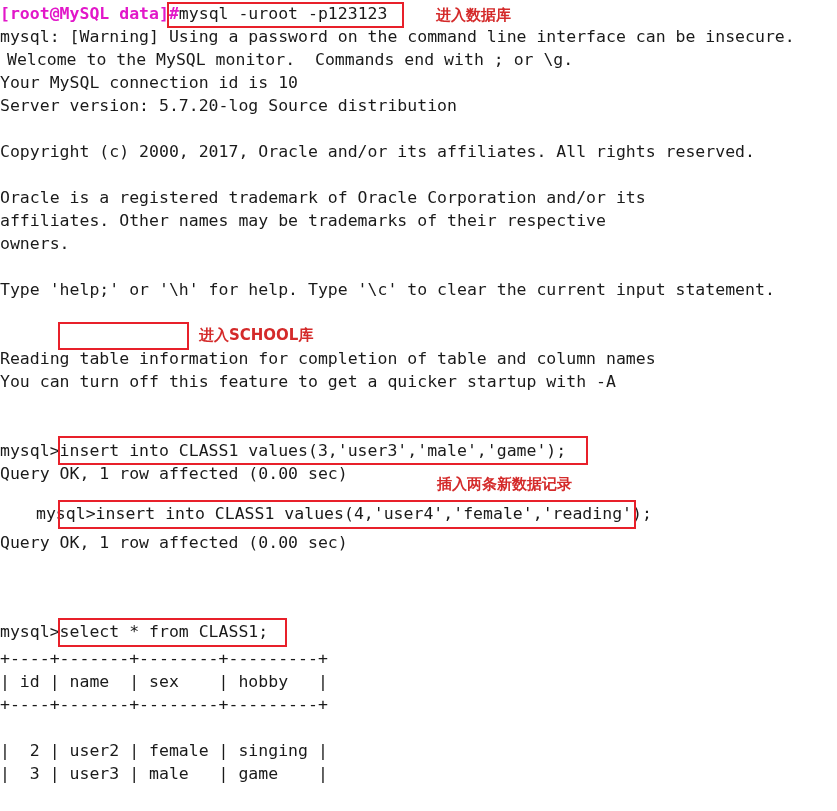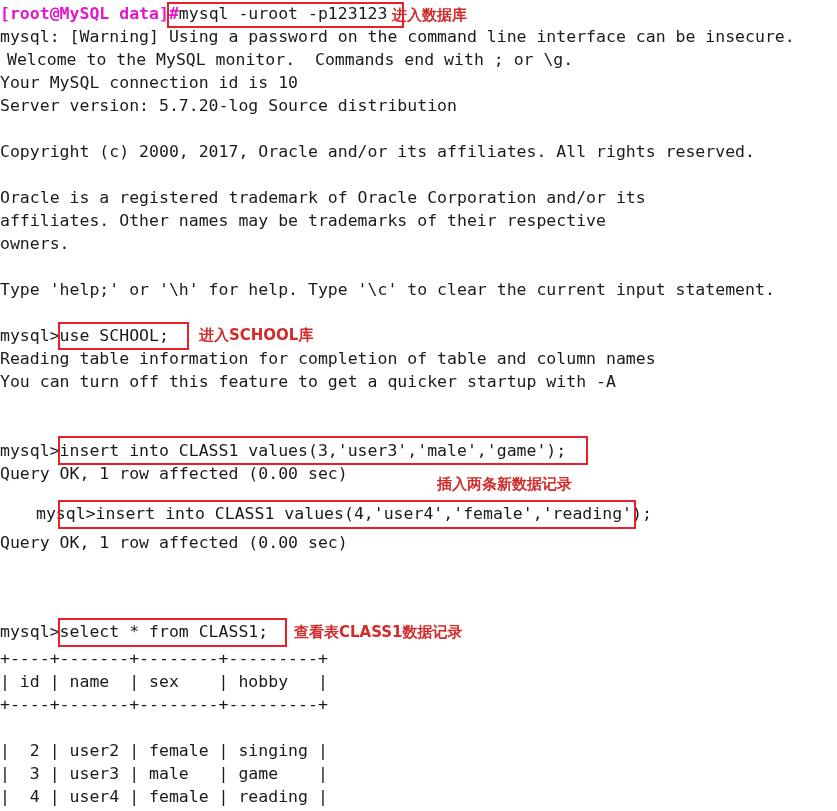--- a/index.html
+++ b/index.html
@@ -84,21 +84,20 @@
   <div class="line" style="top:117px;"></div>
   <div class="line" style="top:140px;">Copyright (c) 2000, 2017, Oracle and/or its affiliates. All rights reserved.</div>
   <div class="line" style="top:163px;"></div>
   <div class="line" style="top:186px;">Oracle is a registered trademark of Oracle Corporation and/or its</div>
   <div class="line" style="top:209px;">affiliates. Other names may be trademarks of their respective</div>
   <div class="line" style="top:232px;">owners.</div>
   <div class="line" style="top:255px;"></div>
   <div class="line" style="top:278px;">Type 'help;' or '\h' for help. Type '\c' to clear the current input statement.</div>
   <div class="line" style="top:301px;"></div>
 
-  <div class="line" style="top:324px;"><span class="prompt-host" style="color:#1a1a1a;font-weight:normal;">mysql&gt;</span><span class="cmd">use SCHOOL;</span></div>
 
   <div class="line" style="top:370px;">You can turn off this feature to get a quicker startup with -A</div>
   <div class="line" style="top:347px;">Reading table information for completion of table and column names</div>
   <div class="line" style="top:393px;"></div>
 
   <div class="line" style="top:439px;"><span class="prompt-host" style="color:#1a1a1a;font-weight:normal;">mysql&gt;</span><span class="cmd">insert into CLASS1 values(3,'user3','male','game');</span></div>
 
   <div class="line" style="top:462px;">Query OK, 1 row affected (0.00 sec)</div>
   <div class="line" style="top:485px;"></div>
 
@@ -107,26 +106,24 @@
   <div class="line" style="top:531px;">Query OK, 1 row affected (0.00 sec)</div>
   <div class="line" style="top:554px;"></div>
 
   <div class="line" style="top:620px;"><span class="prompt-host" style="color:#1a1a1a;font-weight:normal;">mysql&gt;</span><span class="cmd">select * from CLASS1;</span></div>
 
   <div class="line" style="top:647px;">+----+-------+--------+---------+</div>
   <div class="line" style="top:670px;">| id | name  | sex    | hobby   |</div>
   <div class="line" style="top:693px;">+----+-------+--------+---------+</div>
   <div class="line" style="top:739px;">|  2 | user2 | female | singing |</div>
   <div class="line" style="top:762px;">|  3 | user3 | male   | game    |</div>
-  <div class="line" style="top:785px;">|  4 | user4 | female | reading |</div>
 
   <div class="hl-box" style="left:167px; top:2px; width:237px; height:26px;"></div>
   <div class="hl-box" style="left:58px; top:322px; width:131px; height:28px;"></div>
   <div class="hl-box" style="left:58px; top:436px; width:530px; height:29px;"></div>
   <div class="hl-box" style="left:58px; top:500px; width:578px; height:29px;"></div>
   <div class="hl-box" style="left:58px; top:618px; width:229px; height:29px;"></div>
 
-  <div class="annot" style="left:392px; top:6px;">进入数据库</div>
+  <div class="annot" style="left:436px; top:6px;">进入数据库</div>
   <div class="annot" style="left:199px; top:326px;">进入SCHOOL库</div>
   <div class="annot" style="left:437px; top:475px;">插入两条新数据记录</div>
-  <div class="annot" style="left:294px; top:623px;">查看表CLASS1数据记录</div>
 
 </div>
 
 </body></html>

